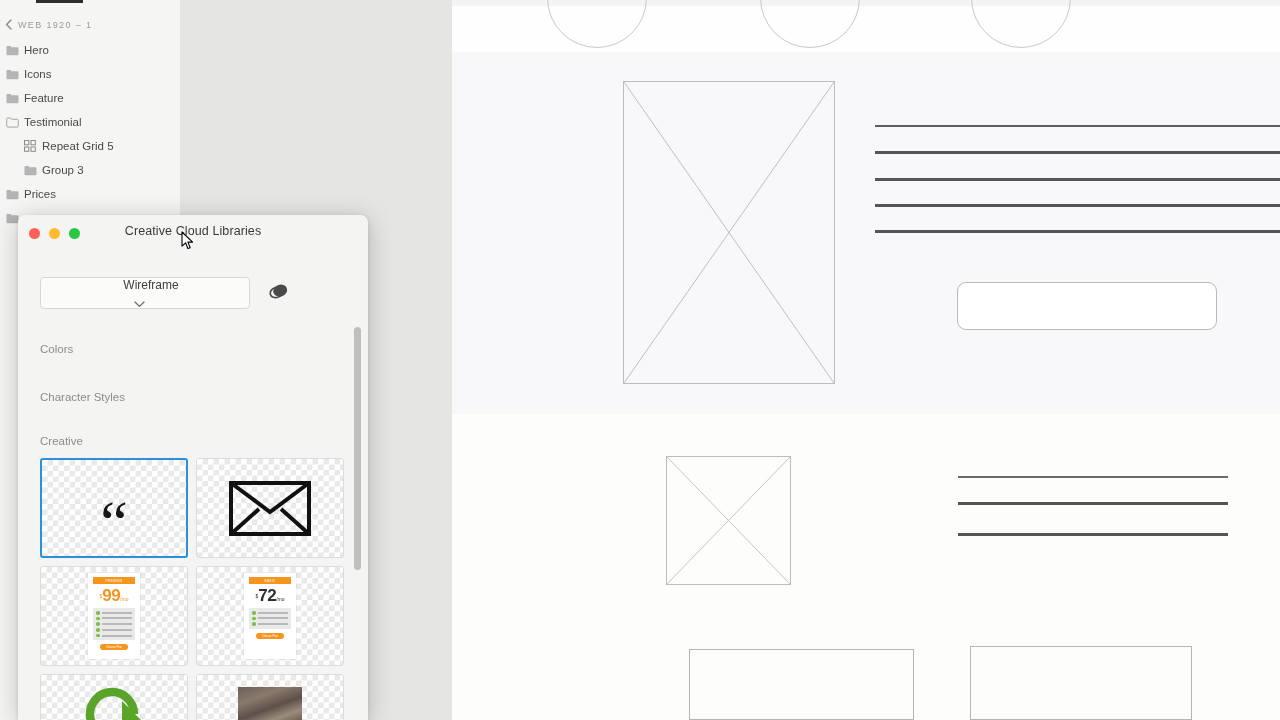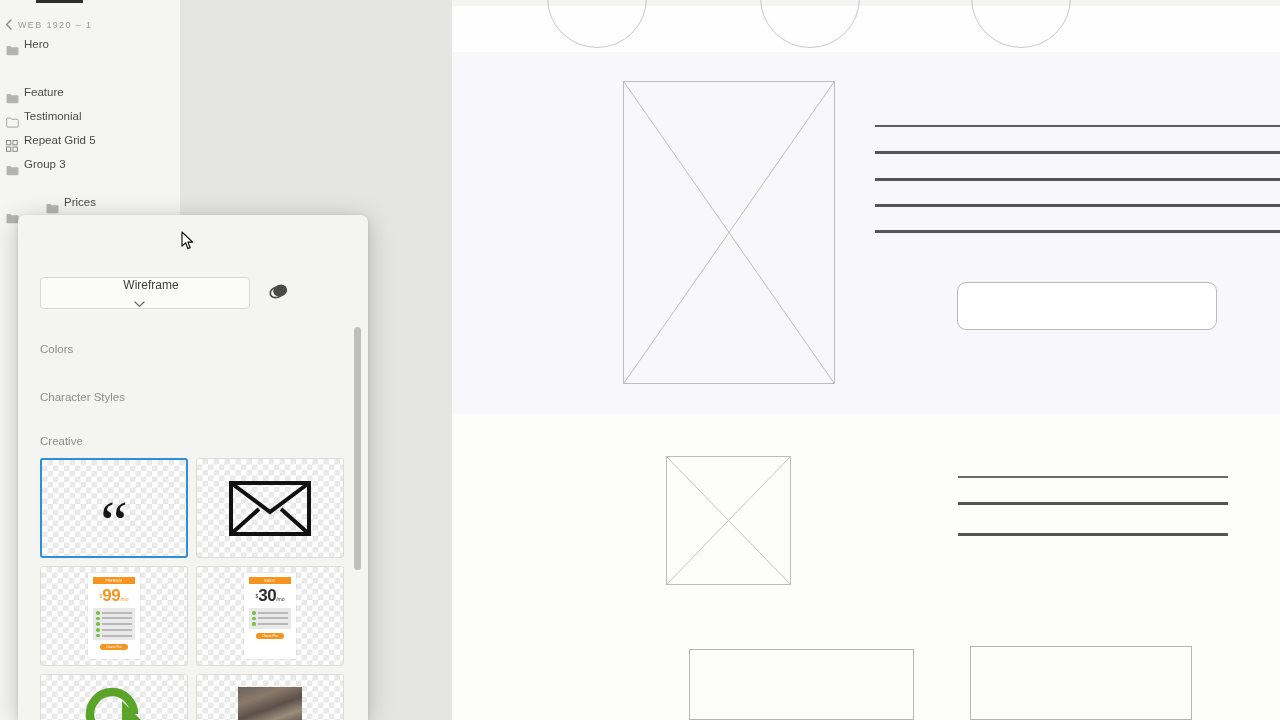--- a/index.html
+++ b/index.html
@@ -28,30 +28,30 @@
     width: 18px; display: flex; align-items: center; justify-content: center;
     color: #8a8a8a;
   }
   #artboard-back svg { display: block; }
   #artboard-name {
     font-size: 9px; letter-spacing: 1.35px; color: #9a9a9a;
     font-weight: 400; white-space: nowrap;
   }
   .layer-row {
     position: absolute; left: 0; width: 180px; height: 24px;
-    display: flex; 
+    display: flex; align-items: center;
   }
   .layer-icon {
     width: 24px; flex: 0 0 24px; display: flex;
     align-items: center; justify-content: center;
   }
   .layer-label {
     font-size: 11.5px; color: #4a4a4a; white-space: nowrap;
   }
-  .indent-1 { }
+  .indent-1 { padding-left: 18px; }
 
   
   #canvas-outer {
     position: absolute; left: 180px; top: 0; width: 1100px; height: 720px;
     background: #e5e5e4;
   }
   #artboard {
     position: absolute; left: 272px; top: 0; width: 959px; height: 720px;
     background: #fdfdfc; overflow: hidden;
     border-right: 1px solid #a0a0a0;
@@ -278,20 +278,28 @@
 
     <div class="layer-row" style="top:38px;">
       <span class="layer-icon">
         <svg width="13" height="11" viewBox="0 0 13 11">
             <path d="M0.5 1.8c0-.5.4-.9.9-.9h3l1.2 1.3h6.0c.5 0 .9.4.9.9v6.2c0 .5-.4.9-.9.9H1.4c-.5 0-.9-.4-.9-.9z" fill="#b4b4b4"></path>
           </svg>
       </span>
       <span class="layer-label">Hero</span>
     </div>
 
+    <div class="layer-row" style="top:62px;">
+      <span class="layer-icon">
+        <svg width="13" height="11" viewBox="0 0 13 11">
+            <path d="M0.5 1.8c0-.5.4-.9.9-.9h3l1.2 1.3h6.0c.5 0 .9.4.9.9v6.2c0 .5-.4.9-.9.9H1.4c-.5 0-.9-.4-.9-.9z" fill="#b4b4b4"></path>
+          </svg>
+      </span>
+      <span class="layer-label">Icons</span>
+    </div>
 
     <div class="layer-row" style="top:110px;">
       <span class="layer-icon">
         <svg width="13" height="11" viewBox="0 0 13 11">
             <path d="M0.7 1.9c0-.5.4-.9.9-.9h2.8l1.2 1.3h5.8c.5 0 .9.4.9.9v6.0c0 .5-.4.9-.9.9H1.6c-.5 0-.9-.4-.9-.9z" fill="none" stroke="#9e9e9e" stroke-width="0.9"></path>
           </svg>
       </span>
       <span class="layer-label">Testimonial</span>
     </div>
 
@@ -318,41 +326,47 @@
 
     <div class="layer-row indent-1" style="top:158px;">
       <span class="layer-icon">
         <svg width="13" height="11" viewBox="0 0 13 11">
             <path d="M0.5 1.8c0-.5.4-.9.9-.9h3l1.2 1.3h6.0c.5 0 .9.4.9.9v6.2c0 .5-.4.9-.9.9H1.4c-.5 0-.9-.4-.9-.9z" fill="#b4b4b4"></path>
           </svg>
       </span>
       <span class="layer-label">Group 3</span>
     </div>
 
-    <div class="layer-row" style="top:196px;padding-left:40px;">
+    <div class="layer-row" style="top:182px;">
       <span class="layer-icon">
         <svg width="13" height="11" viewBox="0 0 13 11">
             <path d="M0.5 1.8c0-.5.4-.9.9-.9h3l1.2 1.3h6.0c.5 0 .9.4.9.9v6.2c0 .5-.4.9-.9.9H1.4c-.5 0-.9-.4-.9-.9z" fill="#b4b4b4"></path>
           </svg>
       </span>
       <span class="layer-label">Prices</span>
     </div>
 
     <div class="layer-row" style="top:206px;">
       <span class="layer-icon">
         <svg width="13" height="11" viewBox="0 0 13 11">
             <path d="M0.5 1.8c0-.5.4-.9.9-.9h3l1.2 1.3h6.0c.5 0 .9.4.9.9v6.2c0 .5-.4.9-.9.9H1.4c-.5 0-.9-.4-.9-.9z" fill="#b4b4b4"></path>
           </svg>
       </span>
       <span class="layer-label"></span>
     </div>
   </div>
 
   <div id="cc-panel">
 
+    <div id="cc-titlebar">
+      <span class="traffic" id="tl-close"></span>
+      <span class="traffic" id="tl-min"></span>
+      <span class="traffic" id="tl-max"></span>
+      <div id="cc-title">Creative Cloud Libraries</div>
+    </div>
 
     <div id="cc-cursor">
       <svg width="14" height="20" viewBox="0 0 14 20">
         <path d="M1 1 L1 15.2 L4.6 11.8 L6.9 17.6 L9.2 16.7 L6.9 11.1 L11.6 11.1 Z" fill="#ffffff" stroke="#000000" stroke-width="1.1" stroke-linejoin="round"></path>
       </svg>
     </div>
 
     <div id="library-select">
       <span id="library-select-label">Wireframe</span>
       <span id="library-chevron">
@@ -433,21 +447,21 @@
       </div>
 
       <div class="thumb" style="left:156px; top:108px;">
         <div class="thumb-inner">
           <div class="pcard">
             <div class="pcard-head">
               <span>BASIC</span>
             </div>
             <div class="pcard-price">
               <span class="pcard-cur" style="color:#2e2e2e">$</span>
-              <span class="pcard-num" style="color:#2e2e2e">30</span>
+              <span class="pcard-num" style="color:#2e2e2e">72</span>
               <span class="pcard-per" style="color:#2e2e2e">/mo</span>
             </div>
             <div class="pcard-feats">
               <div class="pfeat">
                   <i class="pfeat-dot"></i>
                   <i class="pfeat-bar"></i>
                 </div>
               <div class="pfeat">
                   <i class="pfeat-dot"></i>
                   <i class="pfeat-bar"></i>

